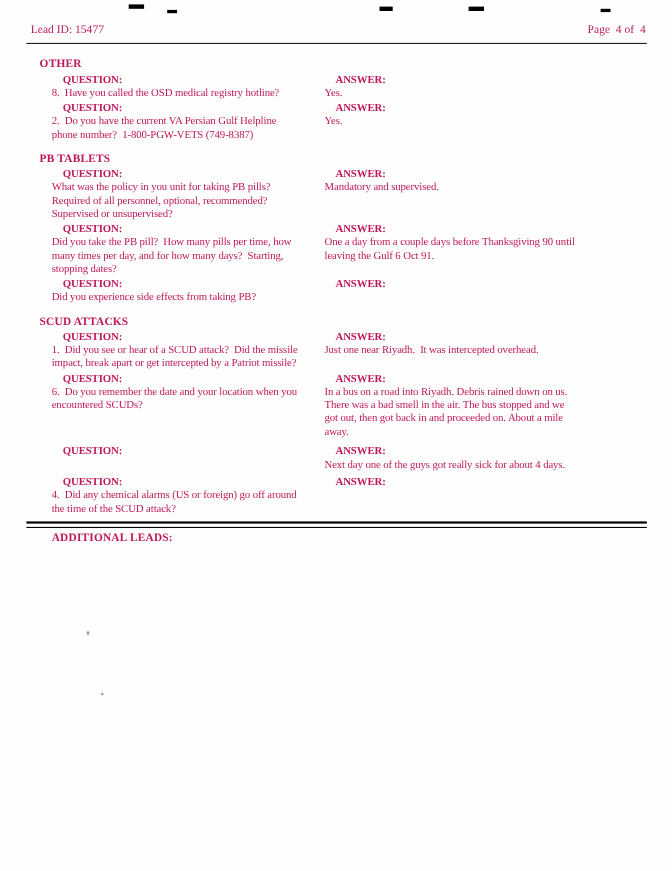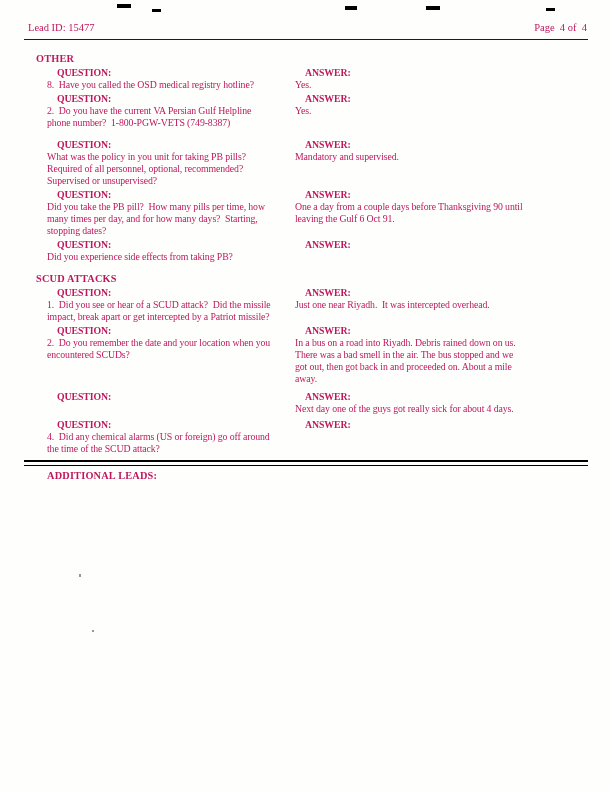--- a/index.html
+++ b/index.html
@@ -68,20 +68,21 @@
 phone number?  1-800-PGW-VETS (749-8387)</div>
         </div>
         <div class="a-col">
           <div class="label">ANSWER:</div>
           <div class="atext">Yes.</div>
         </div>
       </div>
     </div>
 
     <div class="section">
+      <div class="section-title">PB TABLETS</div>
 
       <div class="qa">
         <div class="q-col">
           <div class="label">QUESTION:</div>
           <div class="qtext">What was the policy in you unit for taking PB pills?
 Required of all personnel, optional, recommended?
 Supervised or unsupervised?</div>
         </div>
         <div class="a-col">
           <div class="label">ANSWER:</div>
@@ -126,21 +127,21 @@
         </div>
         <div class="a-col">
           <div class="label">ANSWER:</div>
           <div class="atext">Just one near Riyadh.  It was intercepted overhead.</div>
         </div>
       </div>
 
       <div class="qa gap-lg">
         <div class="q-col">
           <div class="label">QUESTION:</div>
-          <div class="qtext">2.  Do you remember the date and your location when you
+          <div class="qtext">6.  Do you remember the date and your location when you
 encountered SCUDs?</div>
         </div>
         <div class="a-col">
           <div class="label">ANSWER:</div>
           <div class="atext">In a bus on a road into Riyadh. Debris rained down on us.
 There was a bad smell in the air. The bus stopped and we
 got out, then got back in and proceeded on. About a mile
 away.</div>
         </div>
       </div>

